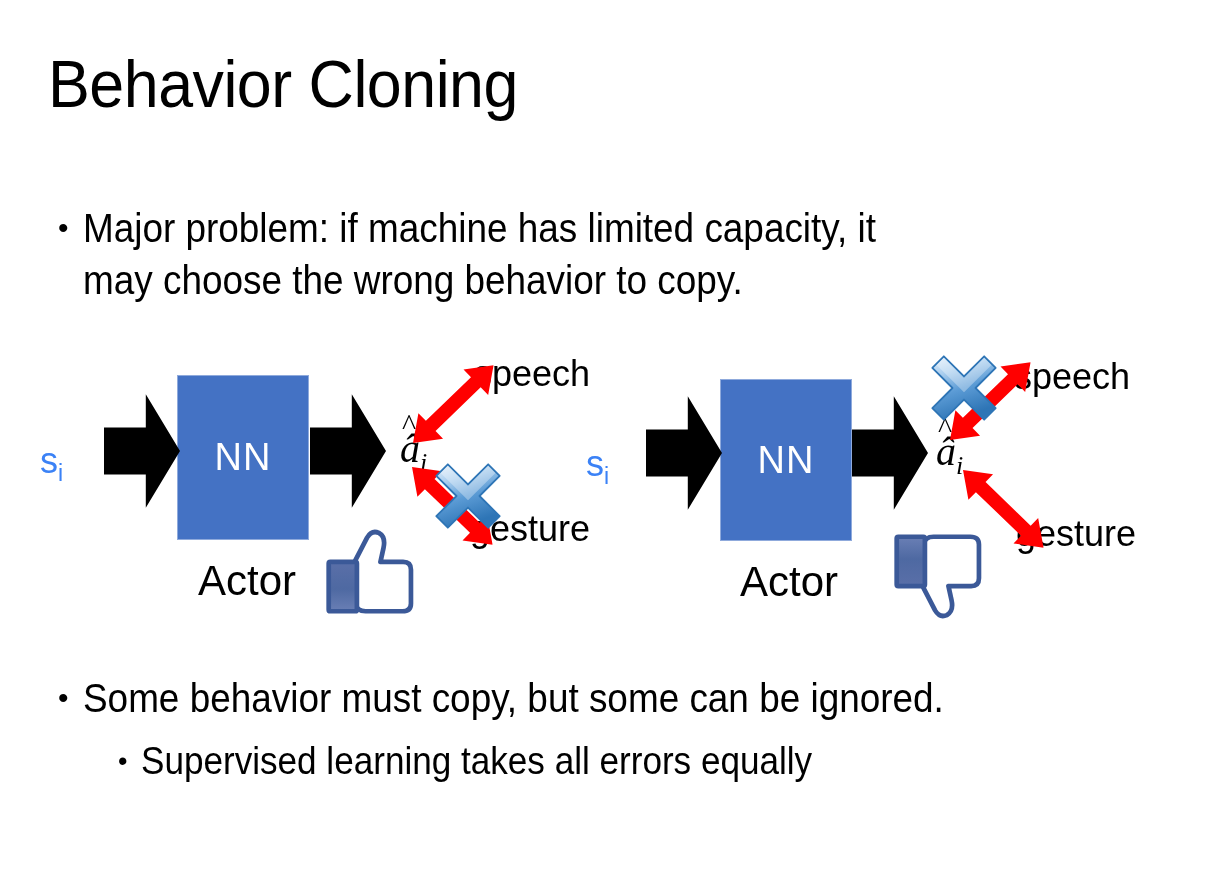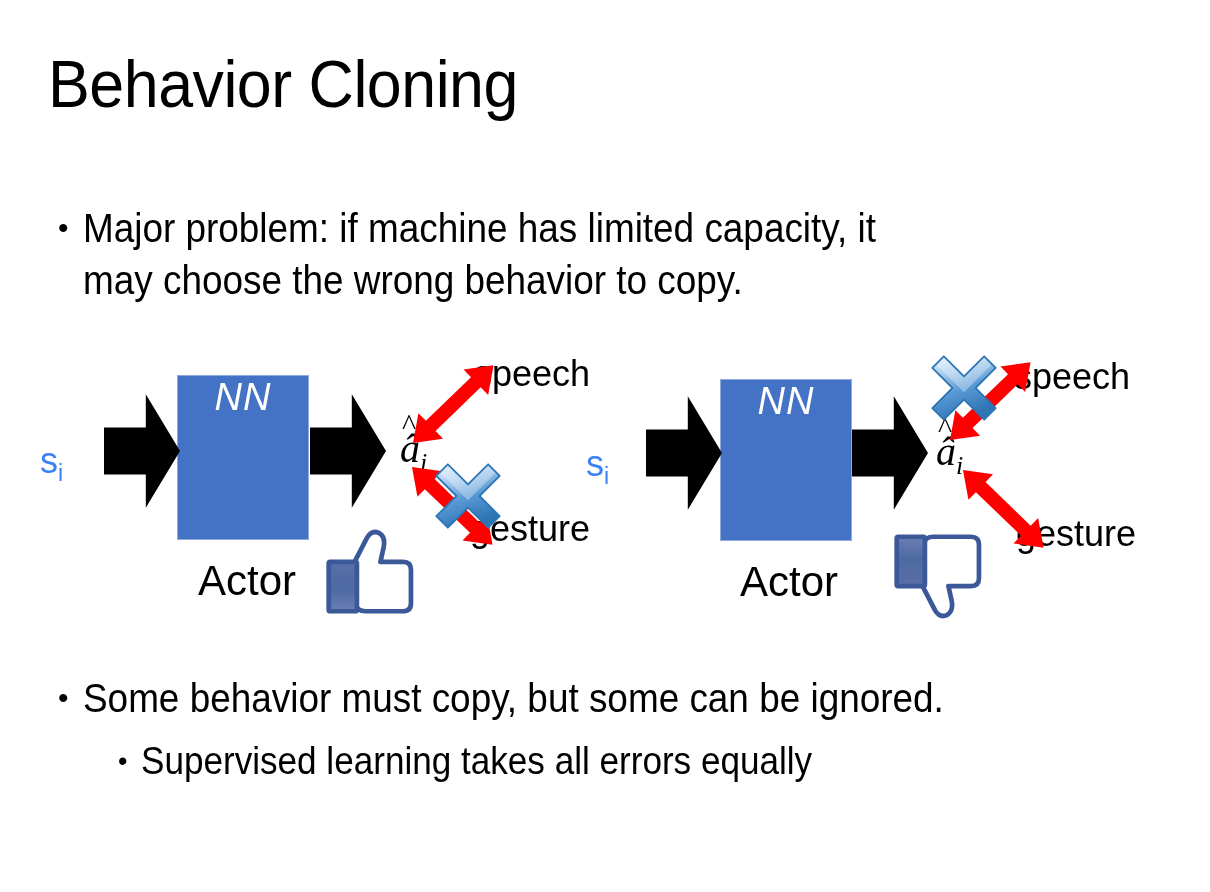--- a/index.html
+++ b/index.html
@@ -65,22 +65,22 @@
 
   
   .diagram { position: absolute; top: 0; left: 0; }
 
   .nn-box {
     position: absolute;
     background: #4472C4;
     border: 1px solid #8FAADC;
     box-sizing: border-box;
     display: flex;
+    align-items: center;
     justify-content: center;
-    font-style: italic;
   }
   .nn-label {
     color: #ffffff;
     font-family: "Liberation Sans", sans-serif;
     font-size: 38px;
     font-weight: 400;
     letter-spacing: 1px;
   }
 
   .plain-label {

